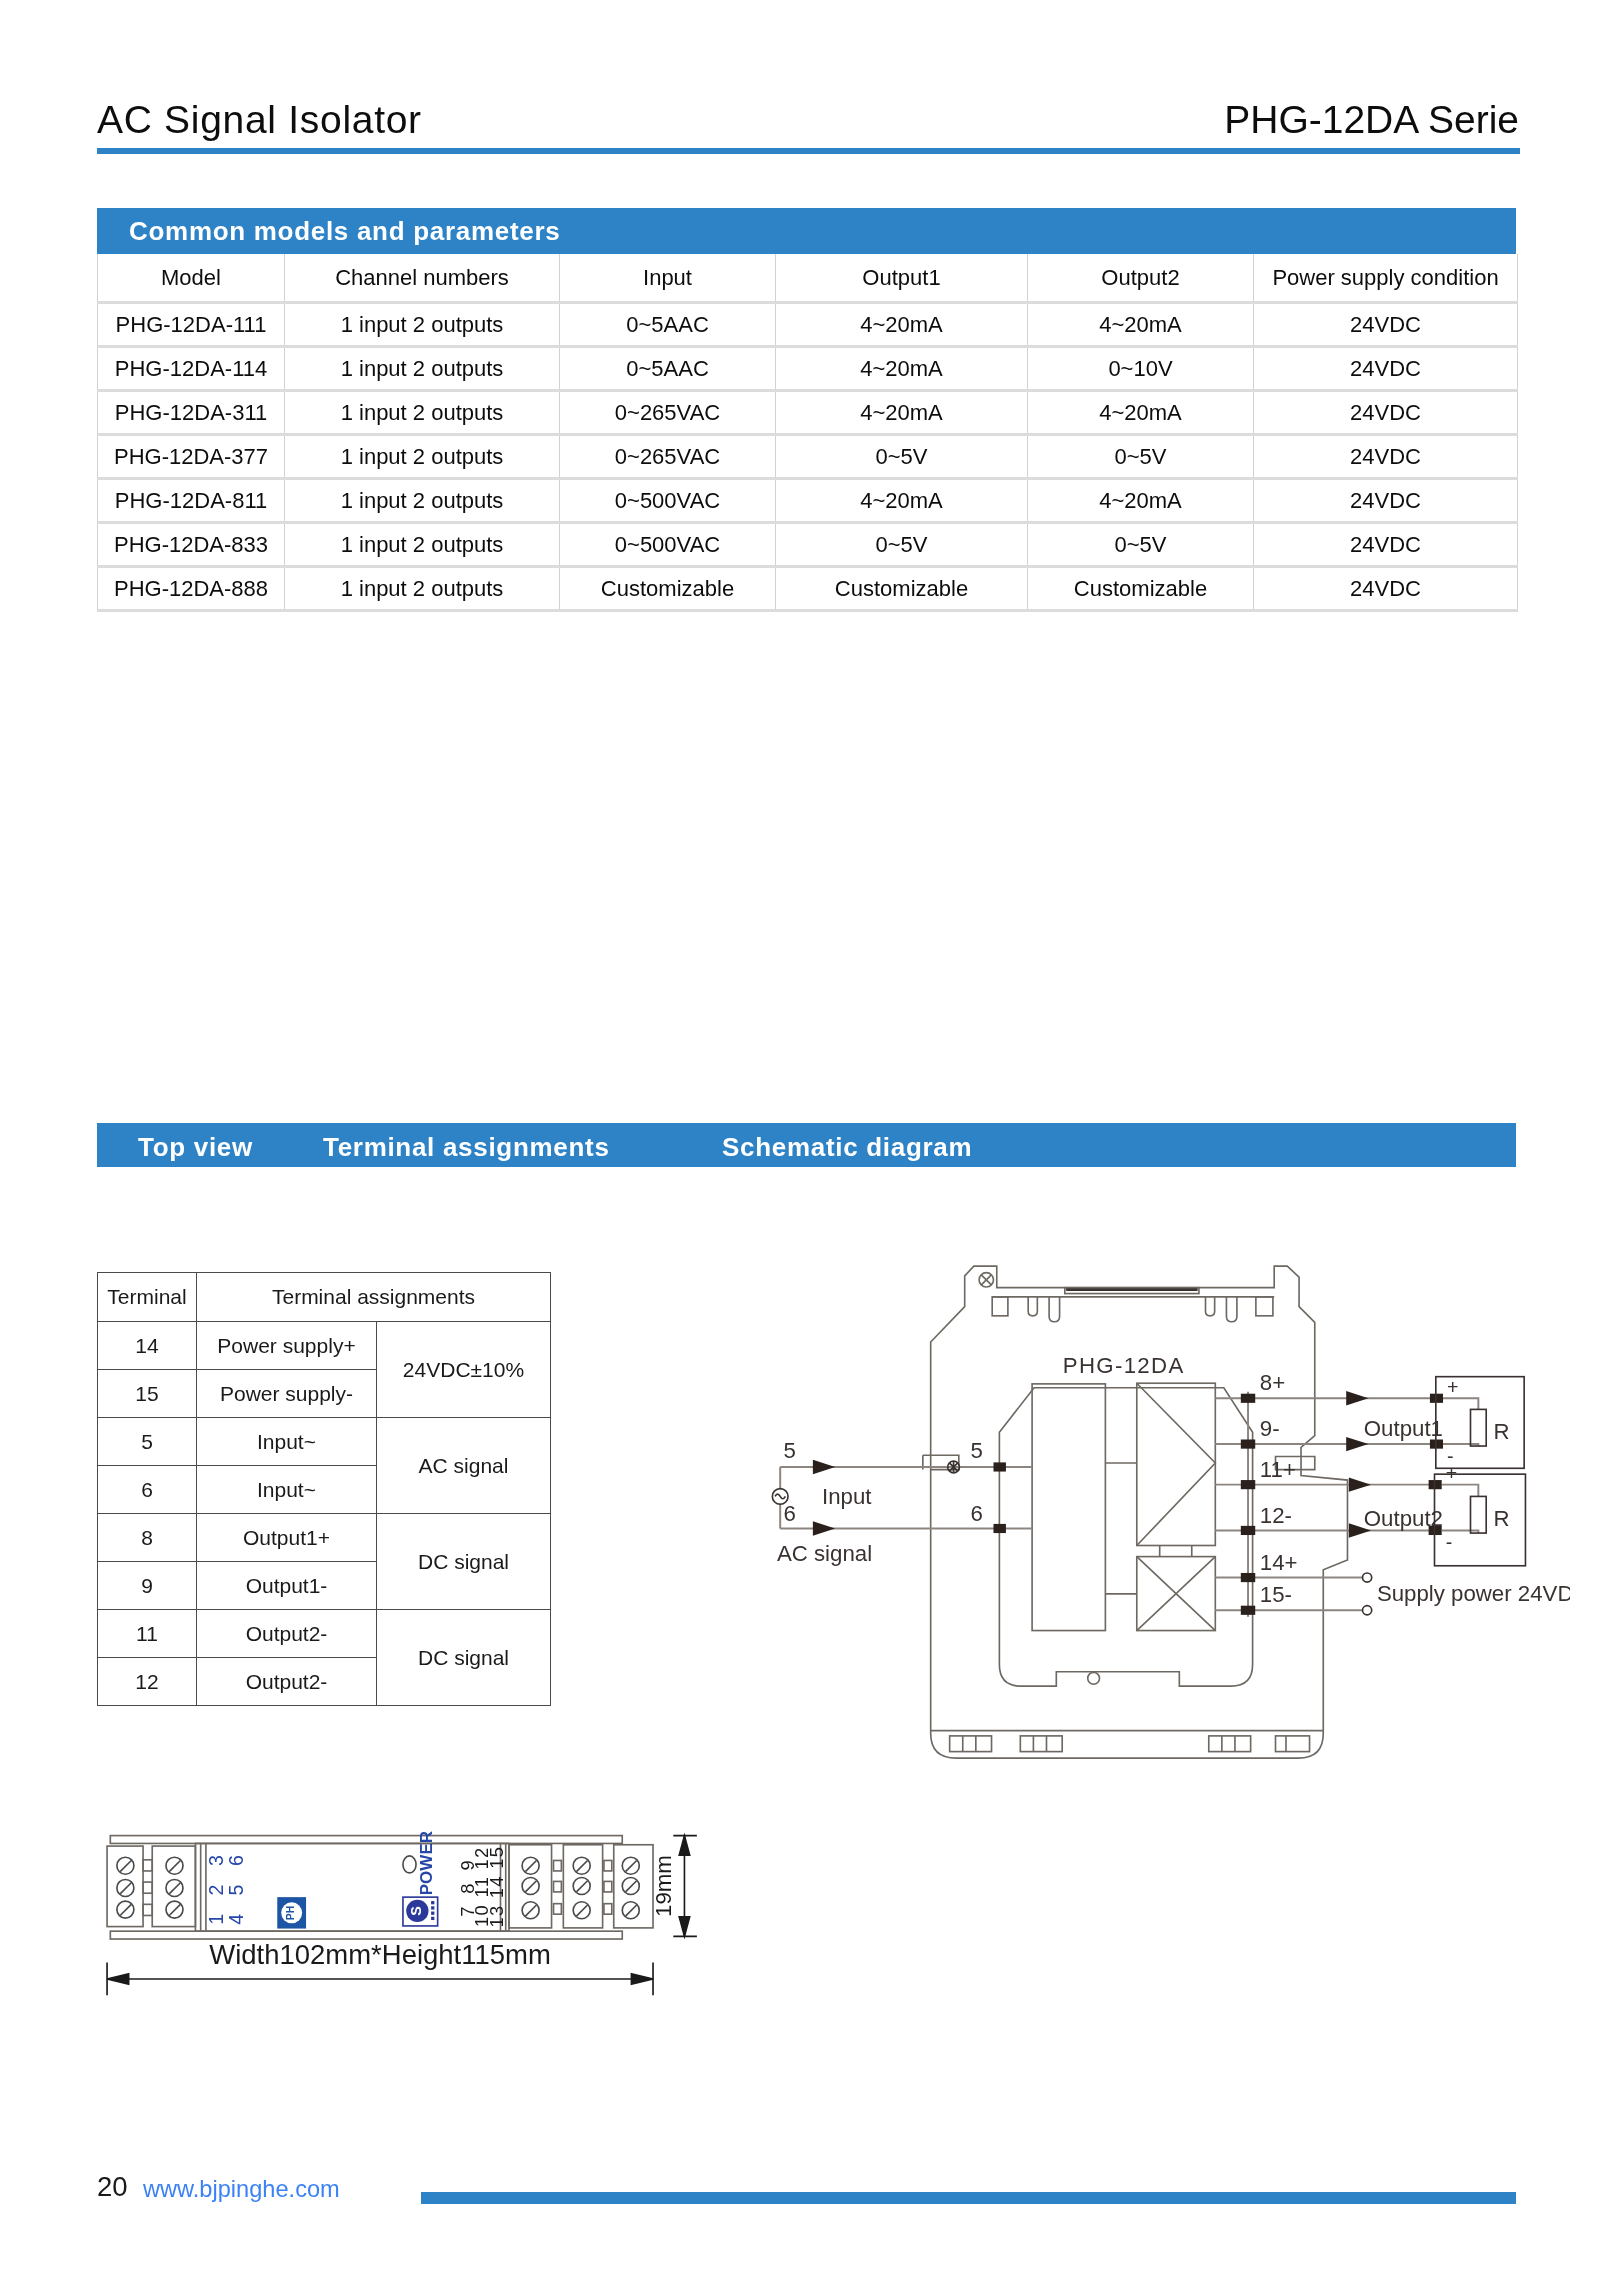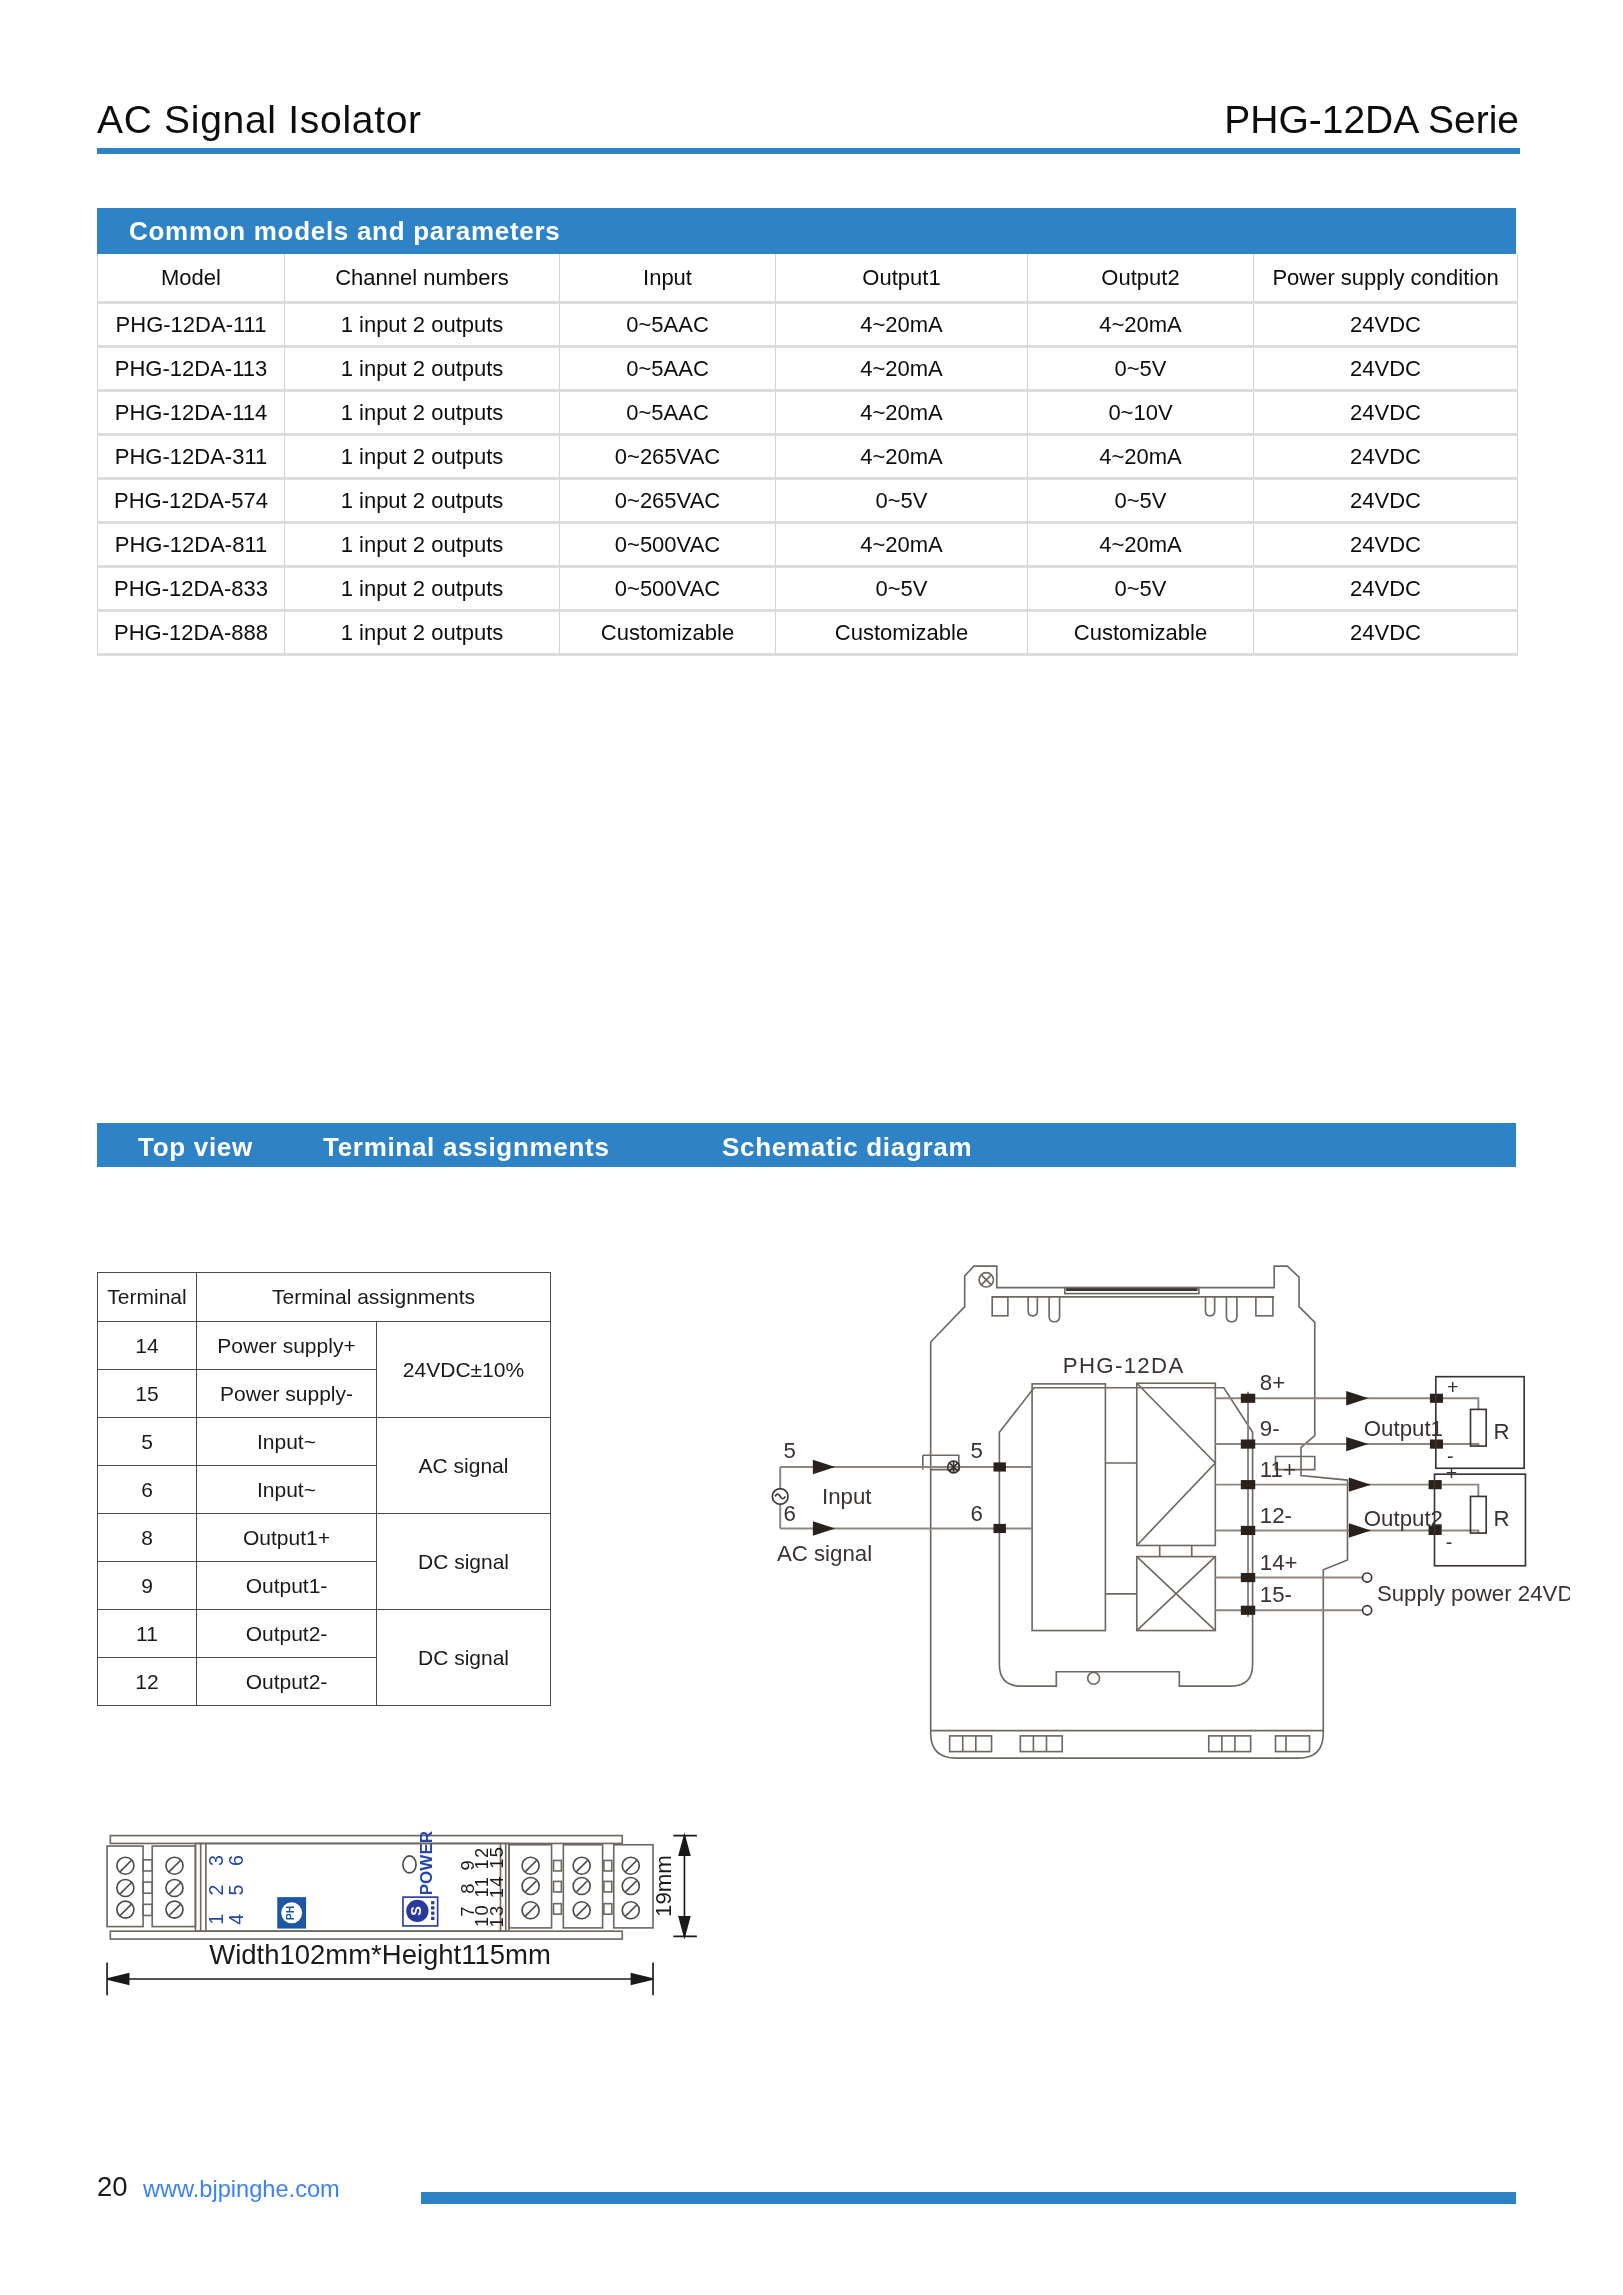--- a/index.html
+++ b/index.html
@@ -86,45 +86,37 @@
     <tbody>
         <tr>
           <td>PHG-12DA-111</td>
           <td>1 input 2 outputs</td>
           <td>0~5AAC</td>
           <td>4~20mA</td>
           <td>4~20mA</td>
           <td>24VDC</td>
         </tr>
         <tr>
-          <td>PHG-12DA-113</td>
+          <td>PHG-12DA-114</td>
           <td>1 input 2 outputs</td>
           <td>0~5AAC</td>
           <td>4~20mA</td>
-          <td>0~5V</td>
-          <td>24VDC</td>
-        </tr>
-        <tr>
-          <td>PHG-12DA-114</td>
-          <td>1 input 2 outputs</td>
-          <td>0~5AAC</td>
-          <td>4~20mA</td>
           <td>0~10V</td>
           <td>24VDC</td>
         </tr>
         <tr>
           <td>PHG-12DA-311</td>
           <td>1 input 2 outputs</td>
           <td>0~265VAC</td>
           <td>4~20mA</td>
           <td>4~20mA</td>
           <td>24VDC</td>
         </tr>
         <tr>
-          <td>PHG-12DA-574</td>
+          <td>PHG-12DA-377</td>
           <td>1 input 2 outputs</td>
           <td>0~265VAC</td>
           <td>0~5V</td>
           <td>0~5V</td>
           <td>24VDC</td>
         </tr>
         <tr>
           <td>PHG-12DA-811</td>
           <td>1 input 2 outputs</td>
           <td>0~500VAC</td>

